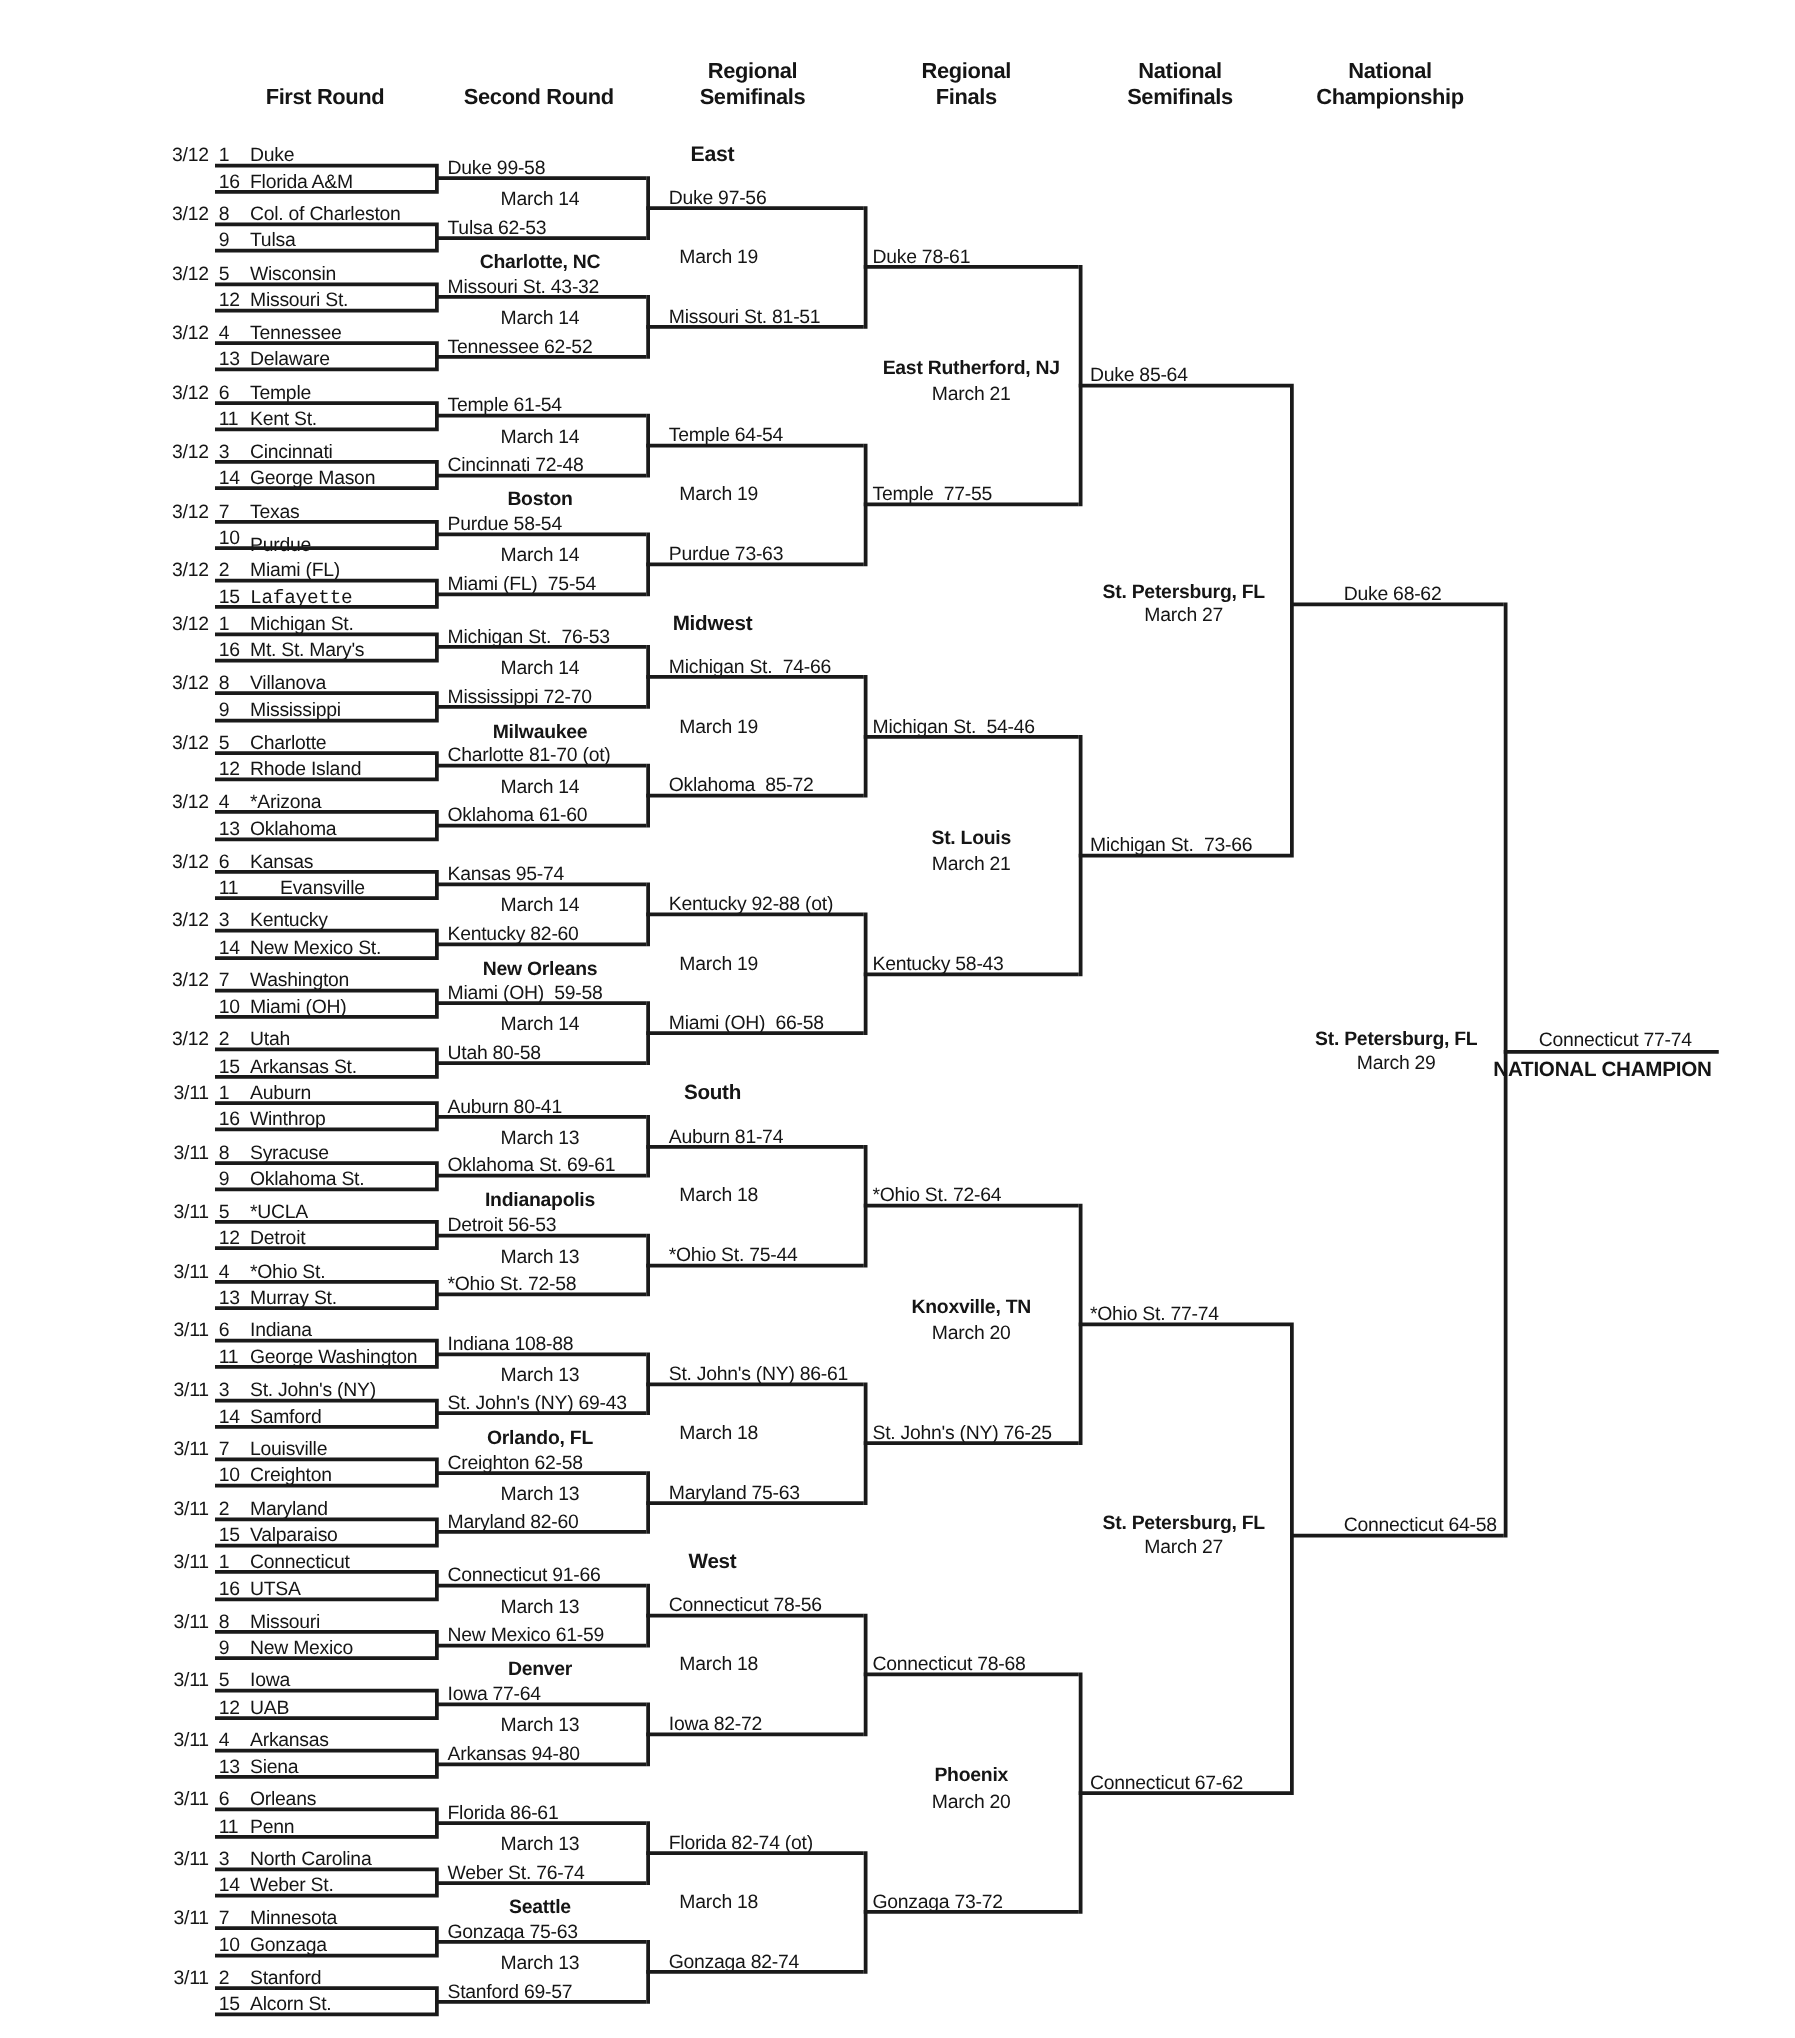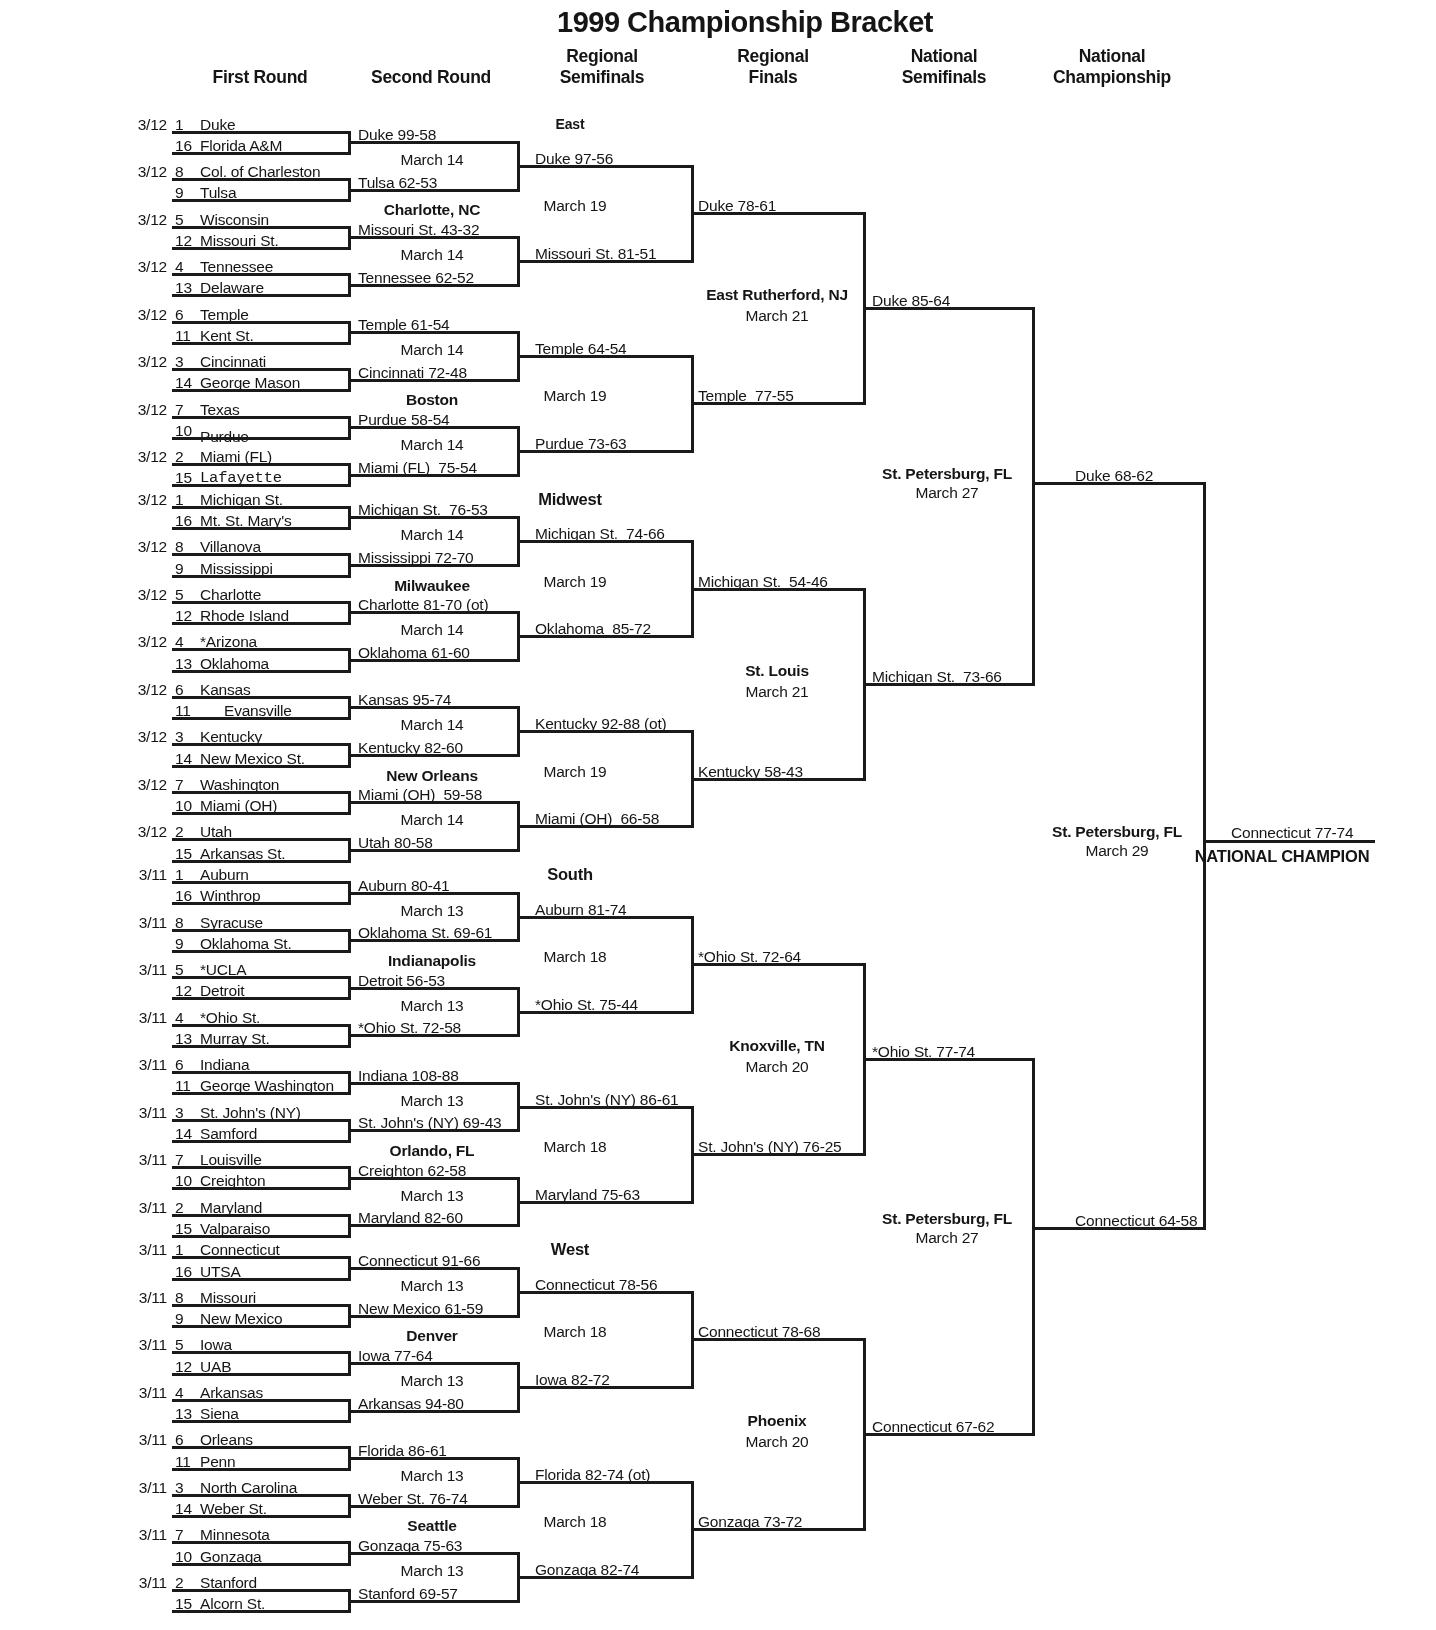--- a/index.html
+++ b/index.html
@@ -15,21 +15,20 @@
   .title{position:absolute;left:440px;width:610px;top:6px;text-align:center;
          font-size:29px;font-weight:bold;letter-spacing:-0.5px;}
   .hdr{position:absolute;top:44px;height:44px;width:180px;display:flex;flex-direction:column;
        justify-content:flex-end;text-align:center;font-size:17.5px;font-weight:bold;line-height:21px;letter-spacing:-0.3px;}
   .footnote{position:absolute;left:700px;width:600px;top:1601px;text-align:right;font-size:16px;letter-spacing:-0.2px;}
 </style>
 </head>
 <body>
 
 <div class="stage" id="stage">
-  <div class="title">1999 Championship Bracket</div>
 
   <div class="hdr" style="left:170px">
     <div>First Round</div>
     <div></div>
   </div>
   <div class="hdr" style="left:341px">
     <div>Second Round</div>
     <div></div>
   </div>
   <div class="hdr" style="left:512px">
@@ -42,21 +41,21 @@
   </div>
   <div class="hdr" style="left:854px">
     <div>National</div>
     <div>Semifinals</div>
   </div>
   <div class="hdr" style="left:1022px">
     <div>National</div>
     <div>Championship</div>
   </div>
 
-<div class="txt b ctr" style="left: 490px; top: 115.5px; width: 160px; font-size: 14px;">East</div>
+<div class="txt b ctr" style="left: 490px; top: 115.5px; width: 160px; font-size: 17px;">East</div>
     <div class="txt rt" style="left: 117px; top: 116.5px; width: 50px;">3/12</div>
     <div class="txt" style="left: 175px; top: 116.5px;">1</div>
     <div class="txt" style="left: 200px; top: 116.5px;">Duke</div>
     <div class="ln" style="left: 172px; top: 130.5px; width: 176px; height: 3px;"></div>
     <div class="txt" style="left: 175px; top: 137.8px;">16</div>
     <div class="txt" style="left: 200px; top: 137.8px;">Florida A&amp;M</div>
     <div class="ln" style="left: 172px; top: 151.8px; width: 176px; height: 3px;"></div>
     <div class="ln" style="left: 348px; top: 130.5px; width: 3px; height: 24.3px;"></div>
     <div class="txt" style="left: 358px; top: 127.15px;">Duke 99-58</div>
     <div class="ln" style="left: 348px; top: 141.15px; width: 169px; height: 3px;"></div>

